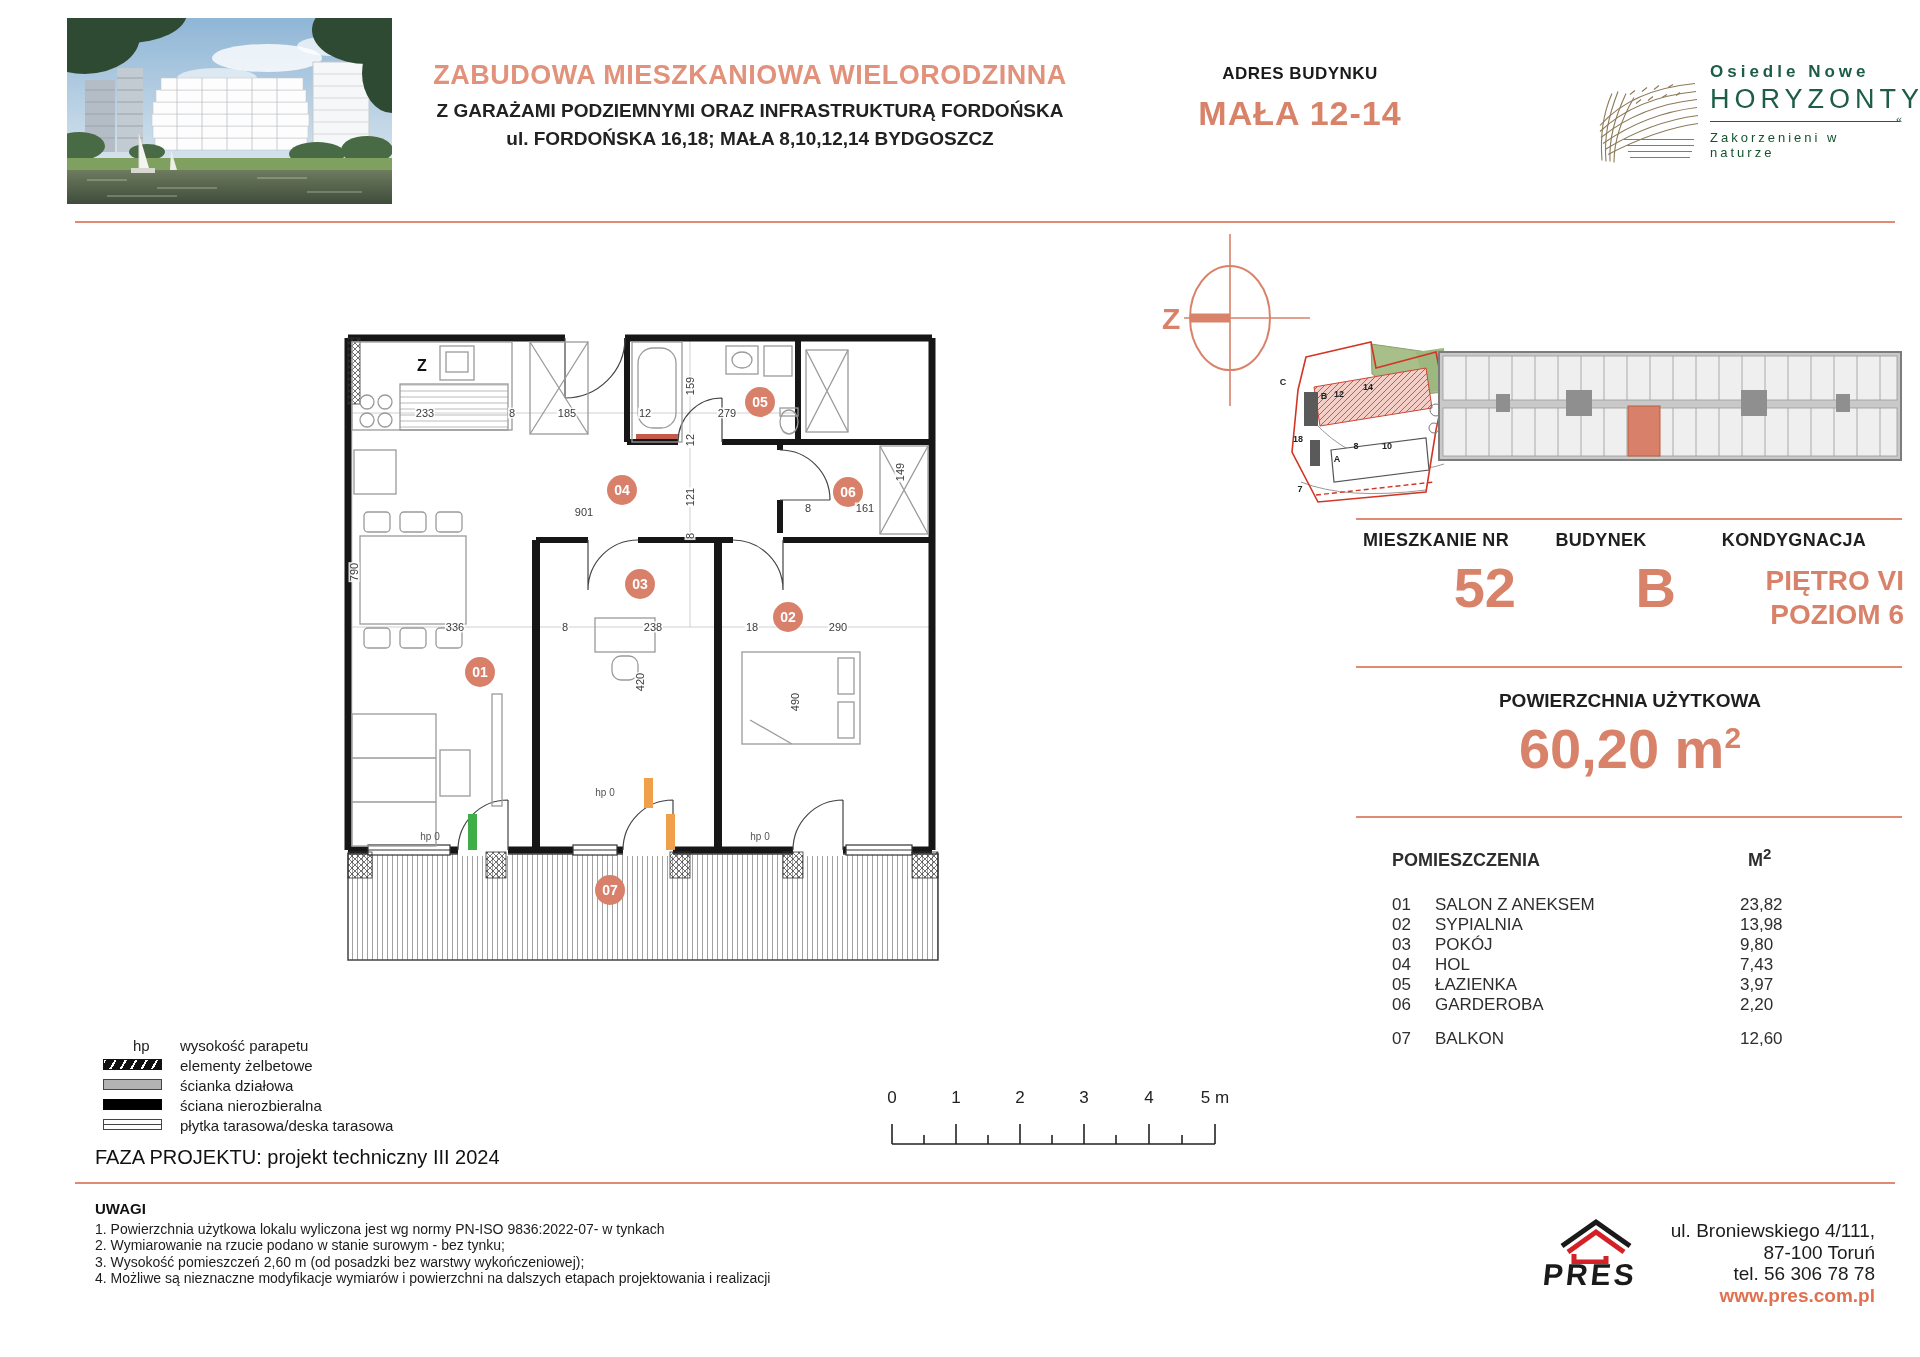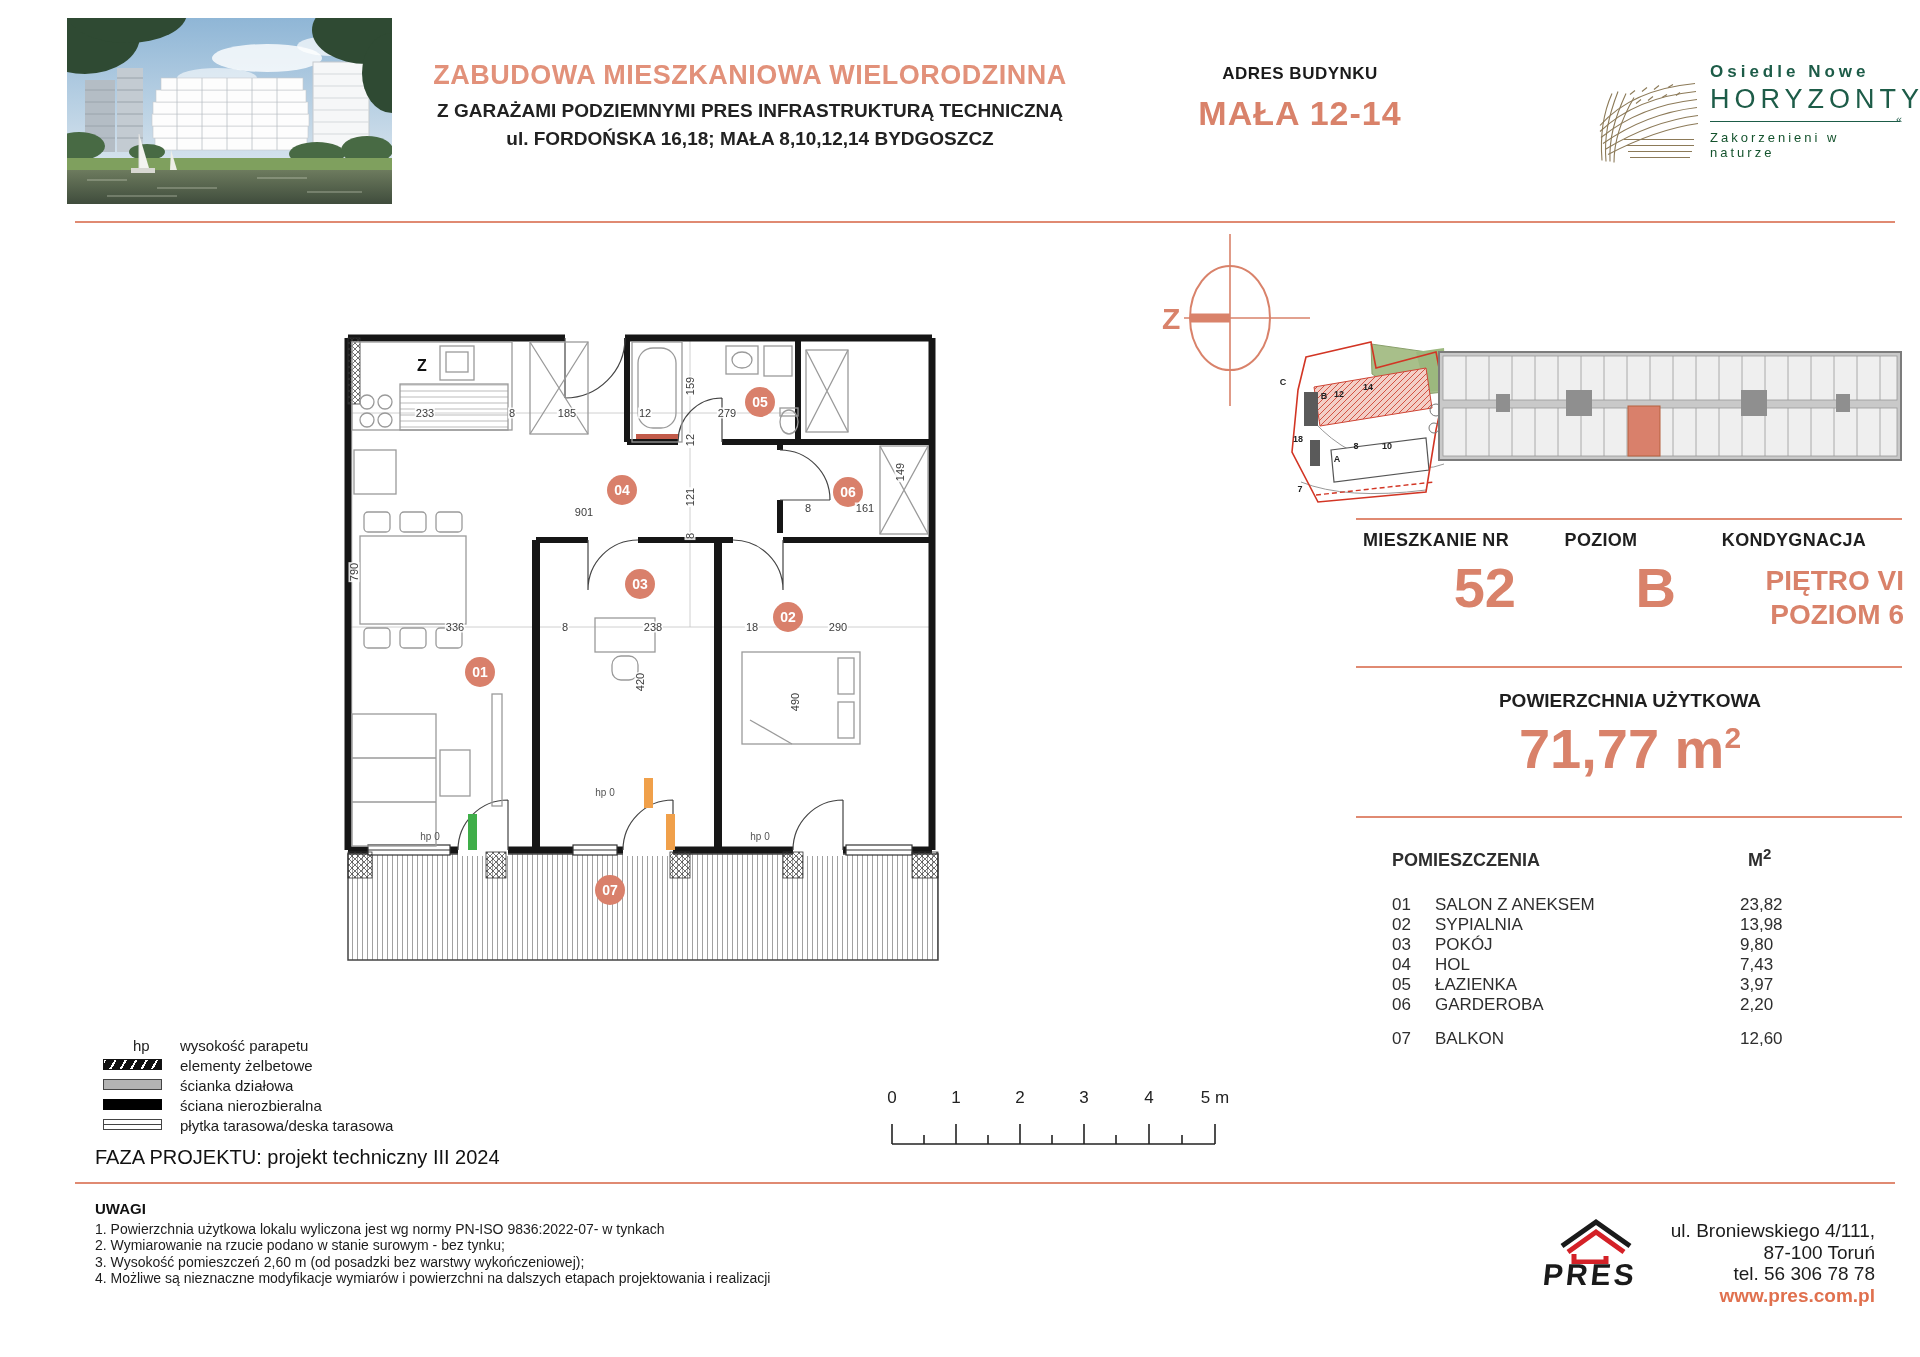--- a/index.html
+++ b/index.html
@@ -138,21 +138,21 @@
     </g>
     <polygon points="72,116 82,150 72,150" fill="#f4f4f0"></polygon>
     <line x1="72" y1="116" x2="72" y2="152" stroke="#ddd" stroke-width="1"></line>
     <rect x="64" y="150" width="24" height="5" fill="#d8d8d2"></rect>
     <polygon points="104,132 110,152 103,152" fill="#eeeee8"></polygon>
   </svg>
 </div>
 
 <div class="abs title-block">
   <div class="title-l1">ZABUDOWA MIESZKANIOWA WIELORODZINNA</div>
-  <div class="title-l2">Z GARAŻAMI PODZIEMNYMI PRES INFRASTRUKTURĄ TECHNICZNĄ</div>
+  <div class="title-l2">Z GARAŻAMI PODZIEMNYMI ORAZ INFRASTRUKTURĄ FORDOŃSKA</div>
   <div class="title-l3">ul. FORDOŃSKA 16,18; MAŁA 8,10,12,14 BYDGOSZCZ</div>
 </div>
 
 <div class="abs addr-block">
   <div class="addr-label">ADRES BUDYNKU</div>
   <div class="addr-value">MAŁA 12-14</div>
 </div>
 
 <div class="abs logo">
   <svg width="115" height="110" viewBox="0 0 115 105" style="position:absolute;left:0;top:5px;">
@@ -414,35 +414,35 @@
 </div>
 
 <div class="divider" style="left:1356px;top:518px;width:546px;"></div>
 
 <div class="abs info-row">
   <div class="info-col" style="width:160px;">
     <div class="info-label">MIESZKANIE NR</div>
     <div class="info-value">52</div>
   </div>
   <div class="info-col" style="width:150px;margin-left:10px;">
-    <div class="info-label">POZIOM</div>
+    <div class="info-label">BUDYNEK</div>
     <div class="info-value">B</div>
   </div>
   <div class="info-col" style="width:220px;margin-left:8px;">
     <div class="info-label">KONDYGNACJA</div>
     <div class="info-value small">PIĘTRO VI</div>
     <div class="info-value small" style="margin-top:2px;">POZIOM 6</div>
   </div>
 </div>
 
 <div class="divider" style="left:1356px;top:666px;width:546px;"></div>
 
 <div class="abs area-label">POWIERZCHNIA UŻYTKOWA</div>
 <div class="abs area-value">
-  <span>71,77</span>
+  <span>60,20</span>
   <span> <span>m</span><sup>2</sup></span>
 </div>
 
 <div class="divider" style="left:1356px;top:816px;width:546px;"></div>
 
 <div class="abs rooms">
   <div class="rooms-header">
     <span class="hname">POMIESZCZENIA</span>
     <span class="hunit"><span>M</span><sup>2</sup></span>
   </div>

